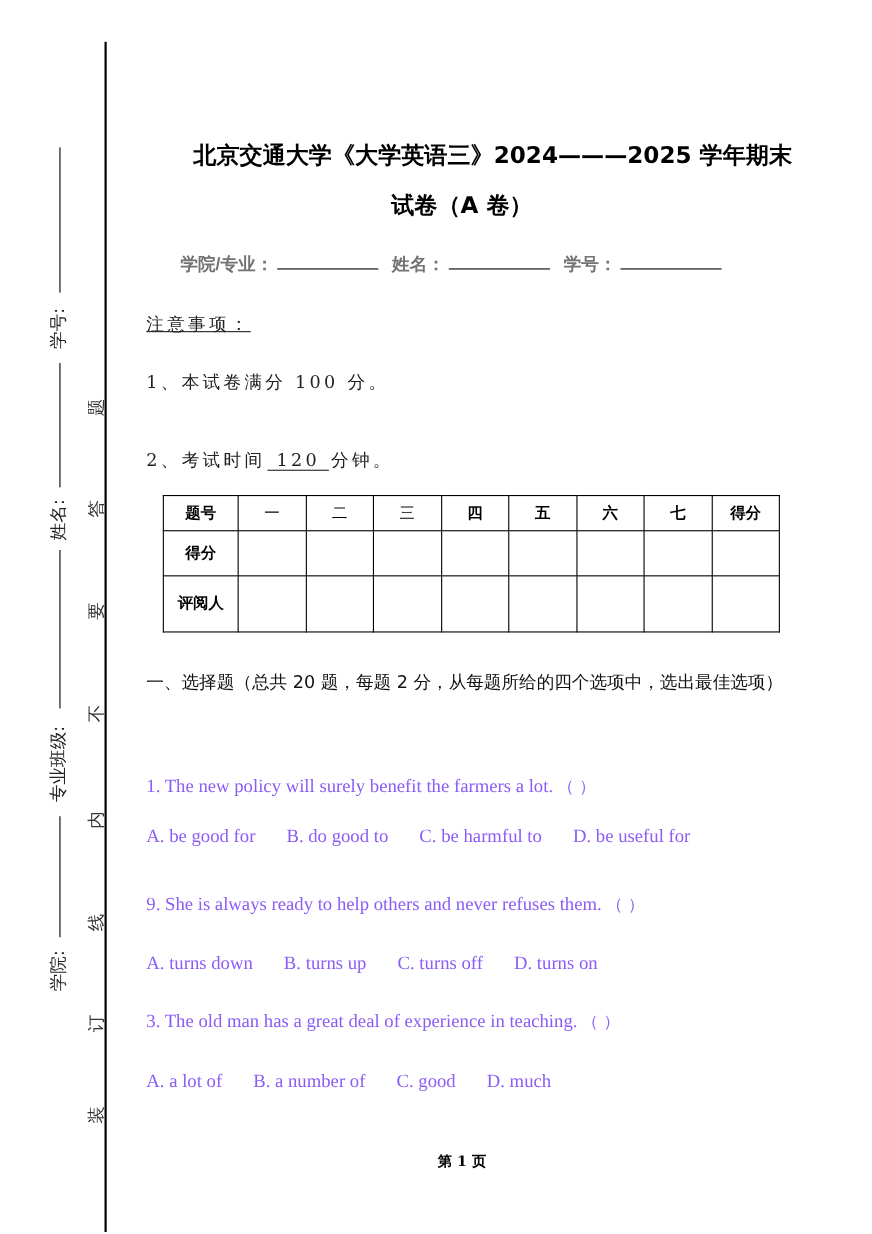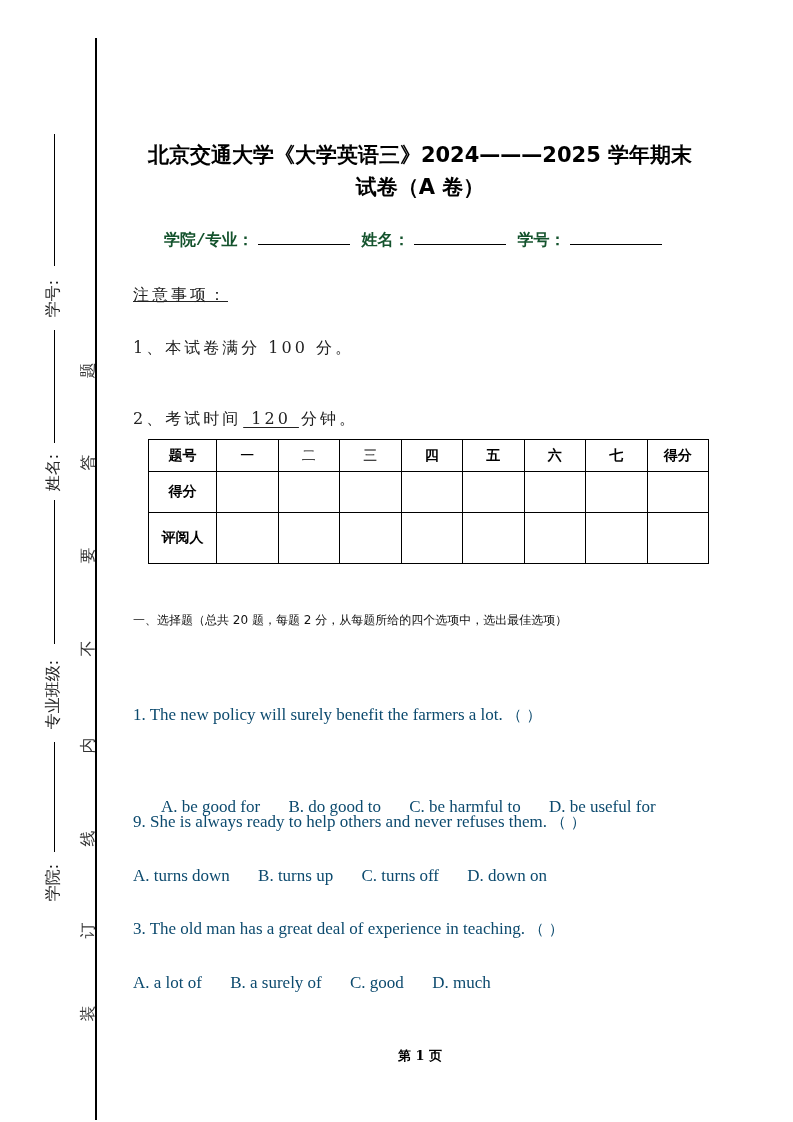--- a/index.html
+++ b/index.html
@@ -66,31 +66,31 @@
       position: absolute;
       left: 120px;
       width: 600px;
       text-align: center;
       font-family: "DejaVu Sans", sans-serif;
       font-weight: bold;
       font-size: 21px;
       letter-spacing: 0px;
       color: #000;
     }
-    .title-line1 { top: 141px; }
+    .title-line1 { top: 127px; text-align: right; }
     .title-line2 { top: 173px; }
 
     .info-row {
       position: absolute;
       top: 229px;
       left: 164px;
-      font-family: Liberation Mono, monospace;
+      font-family: Liberation Sans, sans-serif;
       font-weight: bold;
       font-size: 16px;
-      color: #14532d;
+      color: #737373;
       display: flex;
       align-items: baseline;
       white-space: nowrap;
       text-align: center;
     }
     .info-field {
       display: inline-flex;
       align-items: baseline;
       margin-right: 12px;
     }
@@ -116,21 +116,21 @@
     .underlined {
       text-decoration: underline;
       text-underline-offset: 3px;
       padding: 0 2px;
     }
 
     
     .score-table {
       position: absolute;
       left: 148px;
-      top: 439px;
+      top: 450px;
       border-collapse: collapse;
       font-family: "DejaVu Sans", sans-serif;
       font-size: 14px;
       font-weight: bold;
       color: #000;
     }
     .score-table td {
       border: 1.3px solid #000;
       text-align: center;
       vertical-align: middle;
@@ -141,32 +141,32 @@
     .score-table tr.r0 td { height: 31px; }
     .score-table tr.r1 td { height: 40px; }
     .score-table tr.r2 td { height: 50px; }
     .score-table .num-head { font-weight: normal; }
 
     .section-head {
       position: absolute;
       left: 133px;
       width: 580px;
       font-family: "DejaVu Sans", sans-serif;
-      font-size: 12px;
+      font-size: 16px;
       color: #111;
       line-height: 42px;
       top: 599px;
     }
 
     .q-line {
       position: absolute;
       left: 133px;
       font-family: "Liberation Serif", "DejaVu Serif", serif;
       font-size: 17px;
-      color: #0c4a6e;
+      color: #8b5cf6;
       white-space: nowrap;
     }
     .q-line .opt { margin-right: 24px; }
     .q-line .opt:last-child { margin-right: 0; }
     .paren { font-family: "DejaVu Sans", sans-serif; font-size: 15px; margin-left: 4px; }
 
     .page-footer {
       position: absolute;
       top: 1047px;
       left: 0;
@@ -269,40 +269,40 @@
     <td class="cn"></td>
   </tr>
 </tbody>
   </table>
 
 <div class="section-head">一、选择题（总共 20 题，每题 2 分，从每题所给的四个选项中，选出最佳选项）</div>
 
 <div class="q-line" style="top:705px;">
   <span>1. The new policy will surely benefit the farmers a lot.</span><span class="paren">（    ）</span>
 </div>
-<div class="q-line" style="top:797px;margin-left:28px;">
+<div class="q-line" style="top:750px;">
   <span class="opt">A. be good for</span>
   <span class="opt">B. do good to</span>
   <span class="opt">C. be harmful to</span>
   <span class="opt">D. be useful for</span>
 </div>
 
 <div class="q-line" style="top:812px;">
   <span>9. She is always ready to help others and never refuses them.</span><span class="paren">（    ）</span>
 </div>
 <div class="q-line" style="top:866px;">
   <span class="opt">A. turns down</span>
   <span class="opt">B. turns up</span>
   <span class="opt">C. turns off</span>
-  <span class="opt">D. down on</span>
+  <span class="opt">D. turns on</span>
 </div>
 
 <div class="q-line" style="top:919px;">
   <span>3. The old man has a great deal of experience in teaching.</span><span class="paren">（    ）</span>
 </div>
 <div class="q-line" style="top:973px;">
   <span class="opt">A. a lot of</span>
-  <span class="opt">B. a surely of</span>
+  <span class="opt">B. a number of</span>
   <span class="opt">C. good</span>
   <span class="opt">D. much</span>
 </div>
 
 <div class="page-footer">第 1 页</div>
 
 </body></html>

